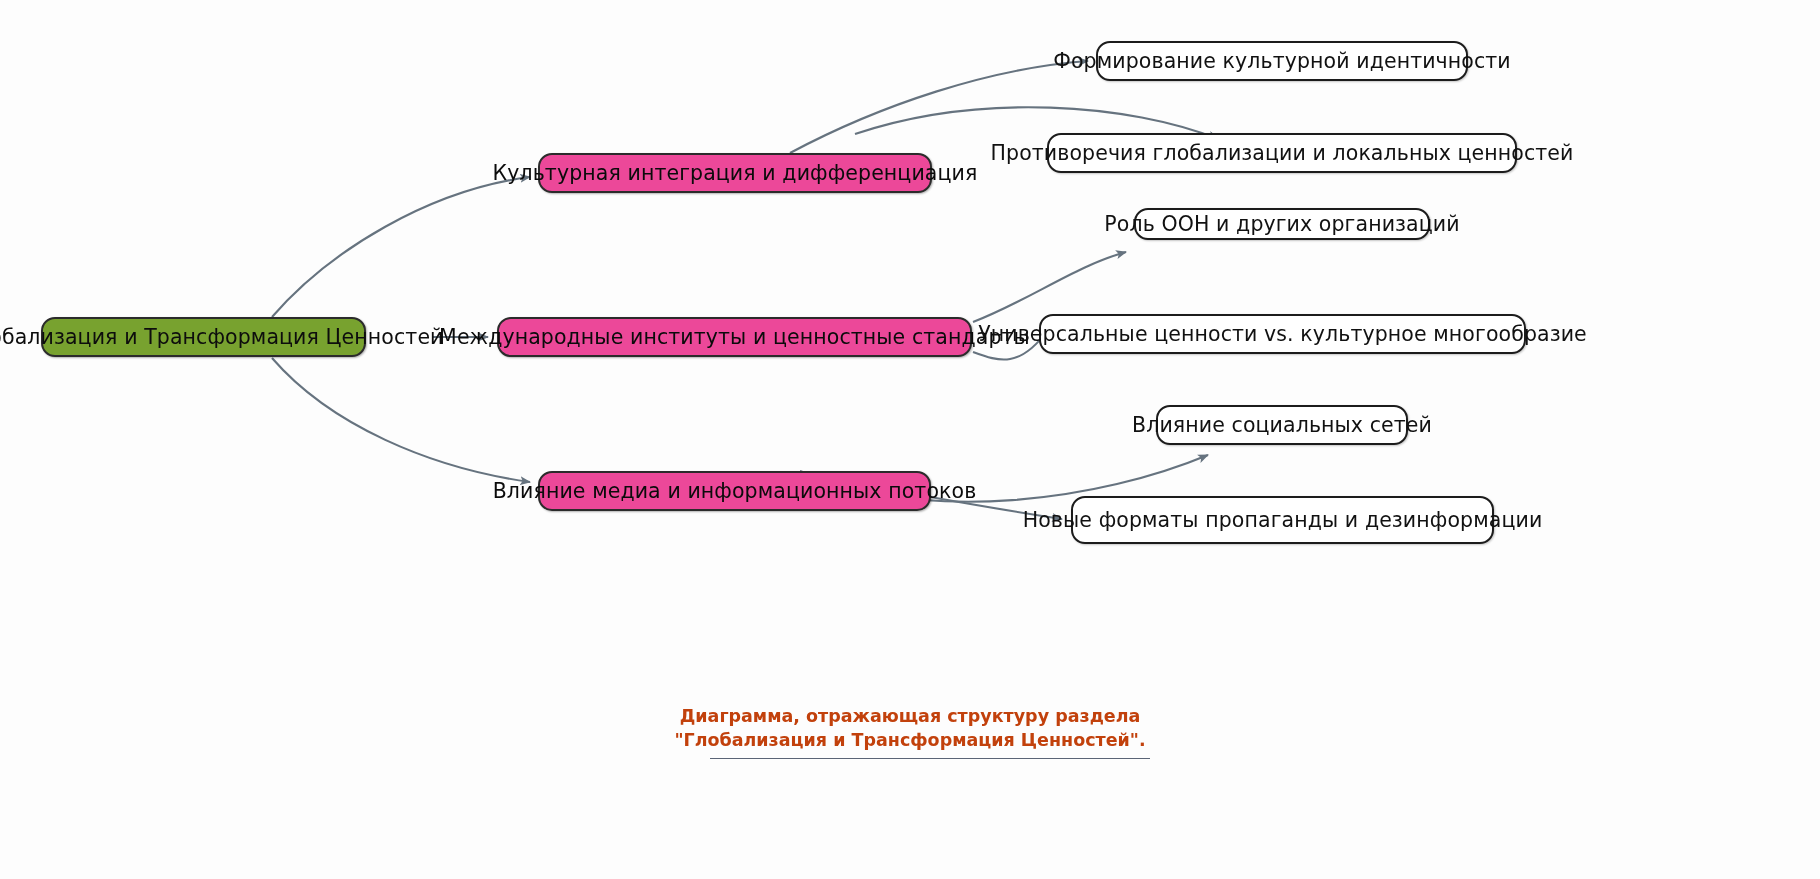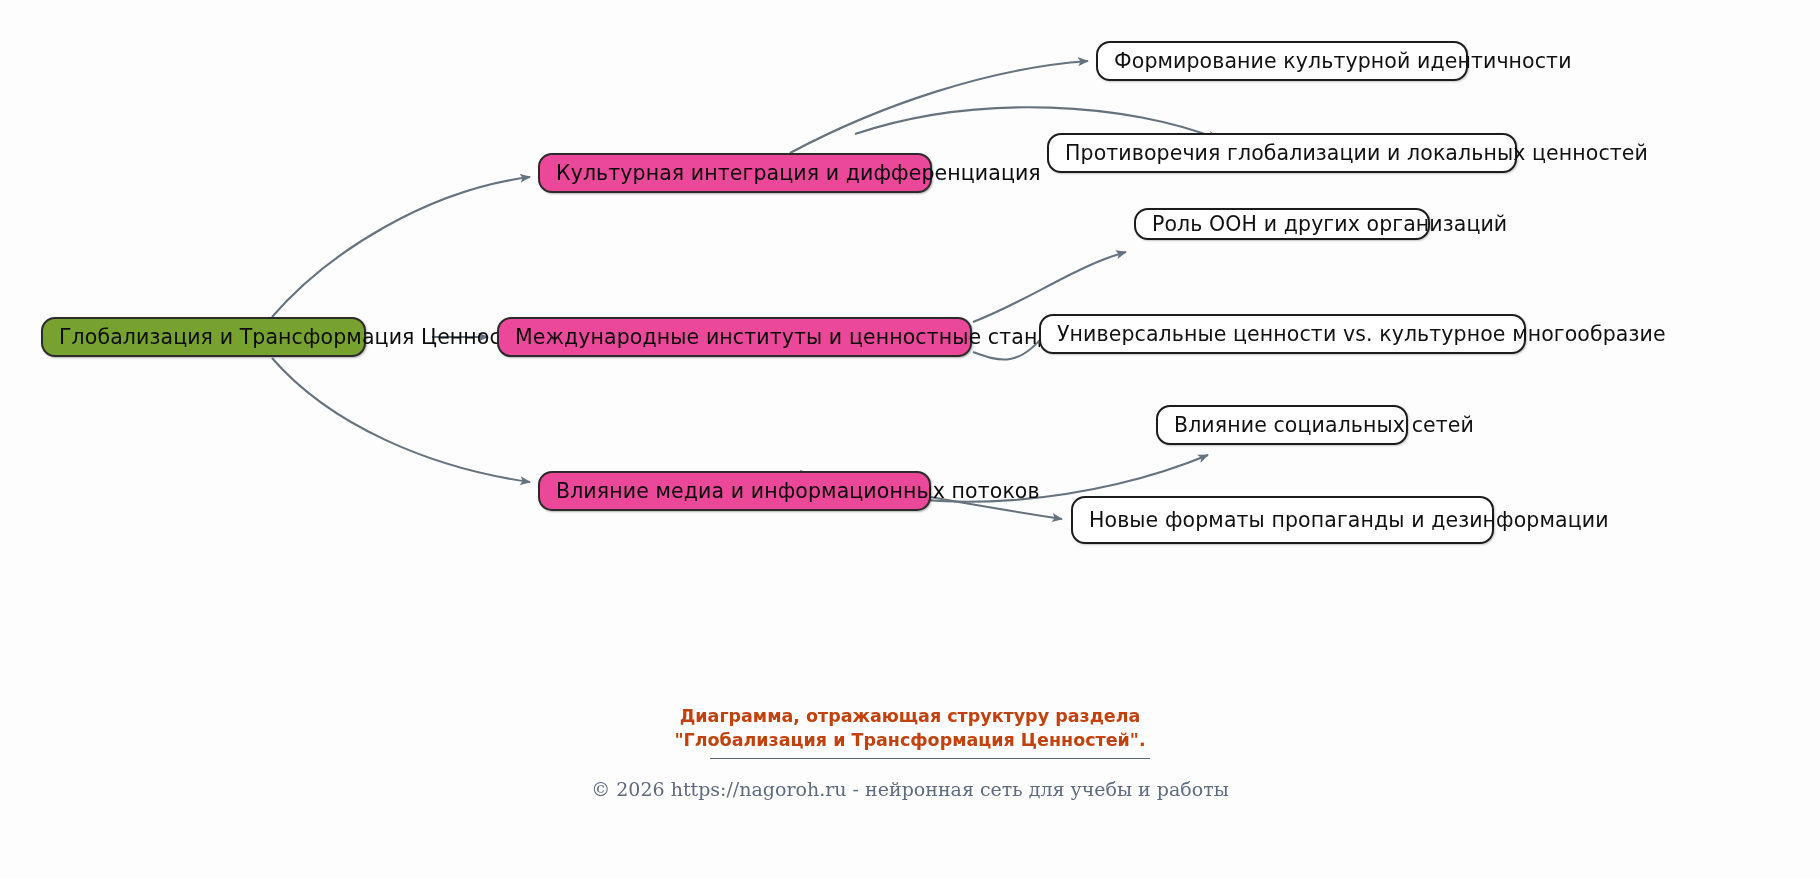--- a/index.html
+++ b/index.html
@@ -21,21 +21,21 @@
     top: 0;
     width: 1820px;
     height: 879px;
     pointer-events: none;
   }
   .node {
     position: absolute;
     box-sizing: border-box;
     display: flex;
     align-items: center;
-    justify-content: flex-start;
+    justify-content: center;
     white-space: nowrap;
     border-radius: 14px;
     font-size: 20.5px;
     line-height: 1;
     letter-spacing: 0.1px;
     padding: 0 16px;
     z-index: 3;
   }
   .node-root {
     background: #78a22f;
@@ -155,15 +155,14 @@
     <span>Новые форматы пропаганды и дезинформации</span>
   </div>
 
   <div id="caption">
     <span class="cap-line">Диаграмма, отражающая структуру раздела</span>
     <span class="cap-line">"Глобализация и Трансформация Ценностей".</span>
   </div>
 
   <div id="divider"></div>
 
-  <div id="footer">© 2026 https://nagoroh.ru - нейронная сеть для учебы и работы</div>
 
 </div>
 
 </body></html>

